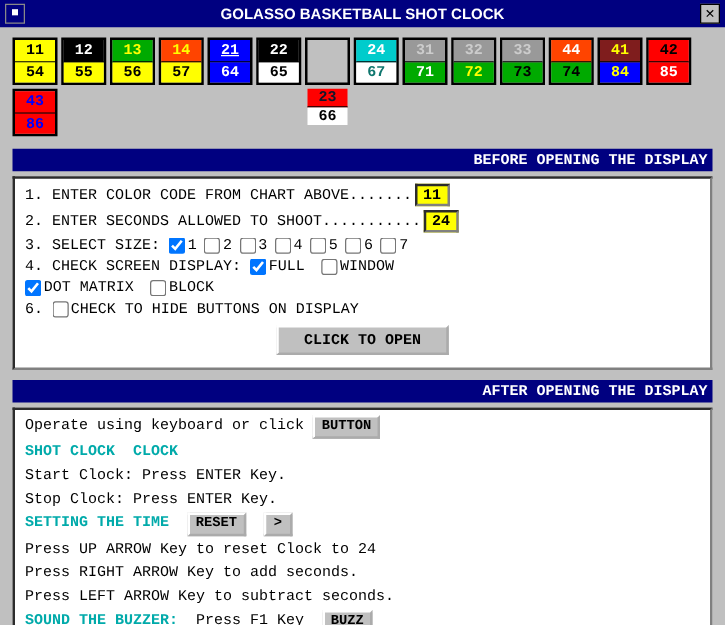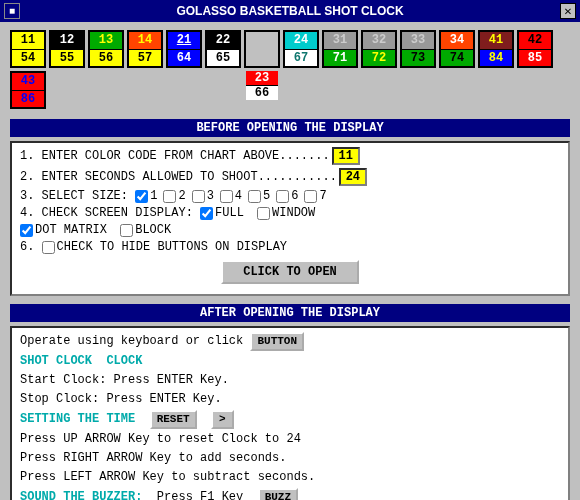--- a/index.html
+++ b/index.html
@@ -79,21 +79,21 @@
       display: flex;
       align-items: center;
       justify-content: center;
       font-weight: bold;
       font-size: 12px;
     }
     
     .section-header {
       background: #000080;
       color: white;
-      text-align: center;
+      text-align: right;
       font-weight: bold;
       padding: 2px 4px;
       margin-bottom: 4px;
       font-size: 12px;
     }
     .instructions {
       background: white;
       border: 2px inset #808080;
       padding: 4px 8px;
       margin-bottom: 8px;
@@ -201,41 +201,41 @@
       </div>
       <div class="color-cell" style="border: 2px solid rgb(0, 0, 0);">
         <div class="top-num" style="background-color: rgb(0, 0, 255); color: rgb(255, 255, 255); text-decoration: underline;">21</div>
         <div class="bot-num" style="background-color: rgb(0, 0, 255); color: rgb(255, 255, 255);">64</div>
       </div>
       <div class="color-cell" style="border: 2px solid rgb(0, 0, 0);">
         <div class="top-num" style="background-color: rgb(0, 0, 0); color: rgb(255, 255, 255);">22</div>
         <div class="bot-num" style="background-color: rgb(255, 255, 255); color: rgb(0, 0, 0);">65</div>
       </div>
       <div class="color-cell" style="border: 2px solid rgb(0, 0, 0);">
-        <div class="top-num" style="background-color: rgb(255, 0, 0); color: #ffffff; margin-top: 39px;">23</div>
+        <div class="top-num" style="background-color: rgb(255, 0, 0); color: #0f172a; margin-top: 39px;">23</div>
         <div class="bot-num" style="background-color: rgb(255, 255, 255); color: rgb(0, 0, 0);">66</div>
       </div>
       <div class="color-cell" style="border: 2px solid rgb(0, 0, 0);">
         <div class="top-num" style="background-color: rgb(0, 204, 204); color: rgb(255, 255, 255);">24</div>
         <div class="bot-num" style="background-color: rgb(255, 255, 255); color: #0f766e;">67</div>
       </div>
       <div class="color-cell" style="border: 2px solid rgb(0, 0, 0);">
         <div class="top-num" style="background-color: rgb(153, 153, 153); color: rgb(204, 204, 204);">31</div>
         <div class="bot-num" style="background-color: rgb(0, 170, 0); color: rgb(255, 255, 255);">71</div>
       </div>
       <div class="color-cell" style="border: 2px solid rgb(0, 0, 0);">
         <div class="top-num" style="background-color: rgb(153, 153, 153); color: rgb(204, 204, 204);">32</div>
         <div class="bot-num" style="background-color: rgb(0, 170, 0); color: rgb(255, 255, 0);">72</div>
       </div>
       <div class="color-cell" style="border: 2px solid rgb(0, 0, 0);">
         <div class="top-num" style="background-color: rgb(153, 153, 153); color: rgb(204, 204, 204);">33</div>
         <div class="bot-num" style="background-color: rgb(0, 170, 0); color: rgb(0, 0, 0);">73</div>
       </div>
       <div class="color-cell" style="border: 2px solid rgb(0, 0, 0);">
-        <div class="top-num" style="background-color: rgb(255, 68, 0); color: rgb(255, 255, 255);">34</div>
+        <div class="top-num" style="background-color: rgb(255, 68, 0); color: rgb(255, 255, 255);">44</div>
         <div class="bot-num" style="background-color: rgb(0, 170, 0); color: rgb(0, 0, 0);">74</div>
       </div>
       <div class="color-cell" style="border: 2px solid rgb(0, 0, 0);">
         <div class="top-num" style="background-color: #7f1d1d; color: rgb(255, 255, 0);">41</div>
         <div class="bot-num" style="background-color: rgb(0, 0, 255); color: rgb(255, 255, 0);">84</div>
       </div>
       <div class="color-cell" style="border: 2px solid rgb(0, 0, 0);">
         <div class="top-num" style="background-color: rgb(255, 0, 0); color: rgb(0, 0, 0);">42</div>
         <div class="bot-num" style="background-color: rgb(255, 0, 0); color: rgb(255, 255, 255);">85</div>
       </div>

